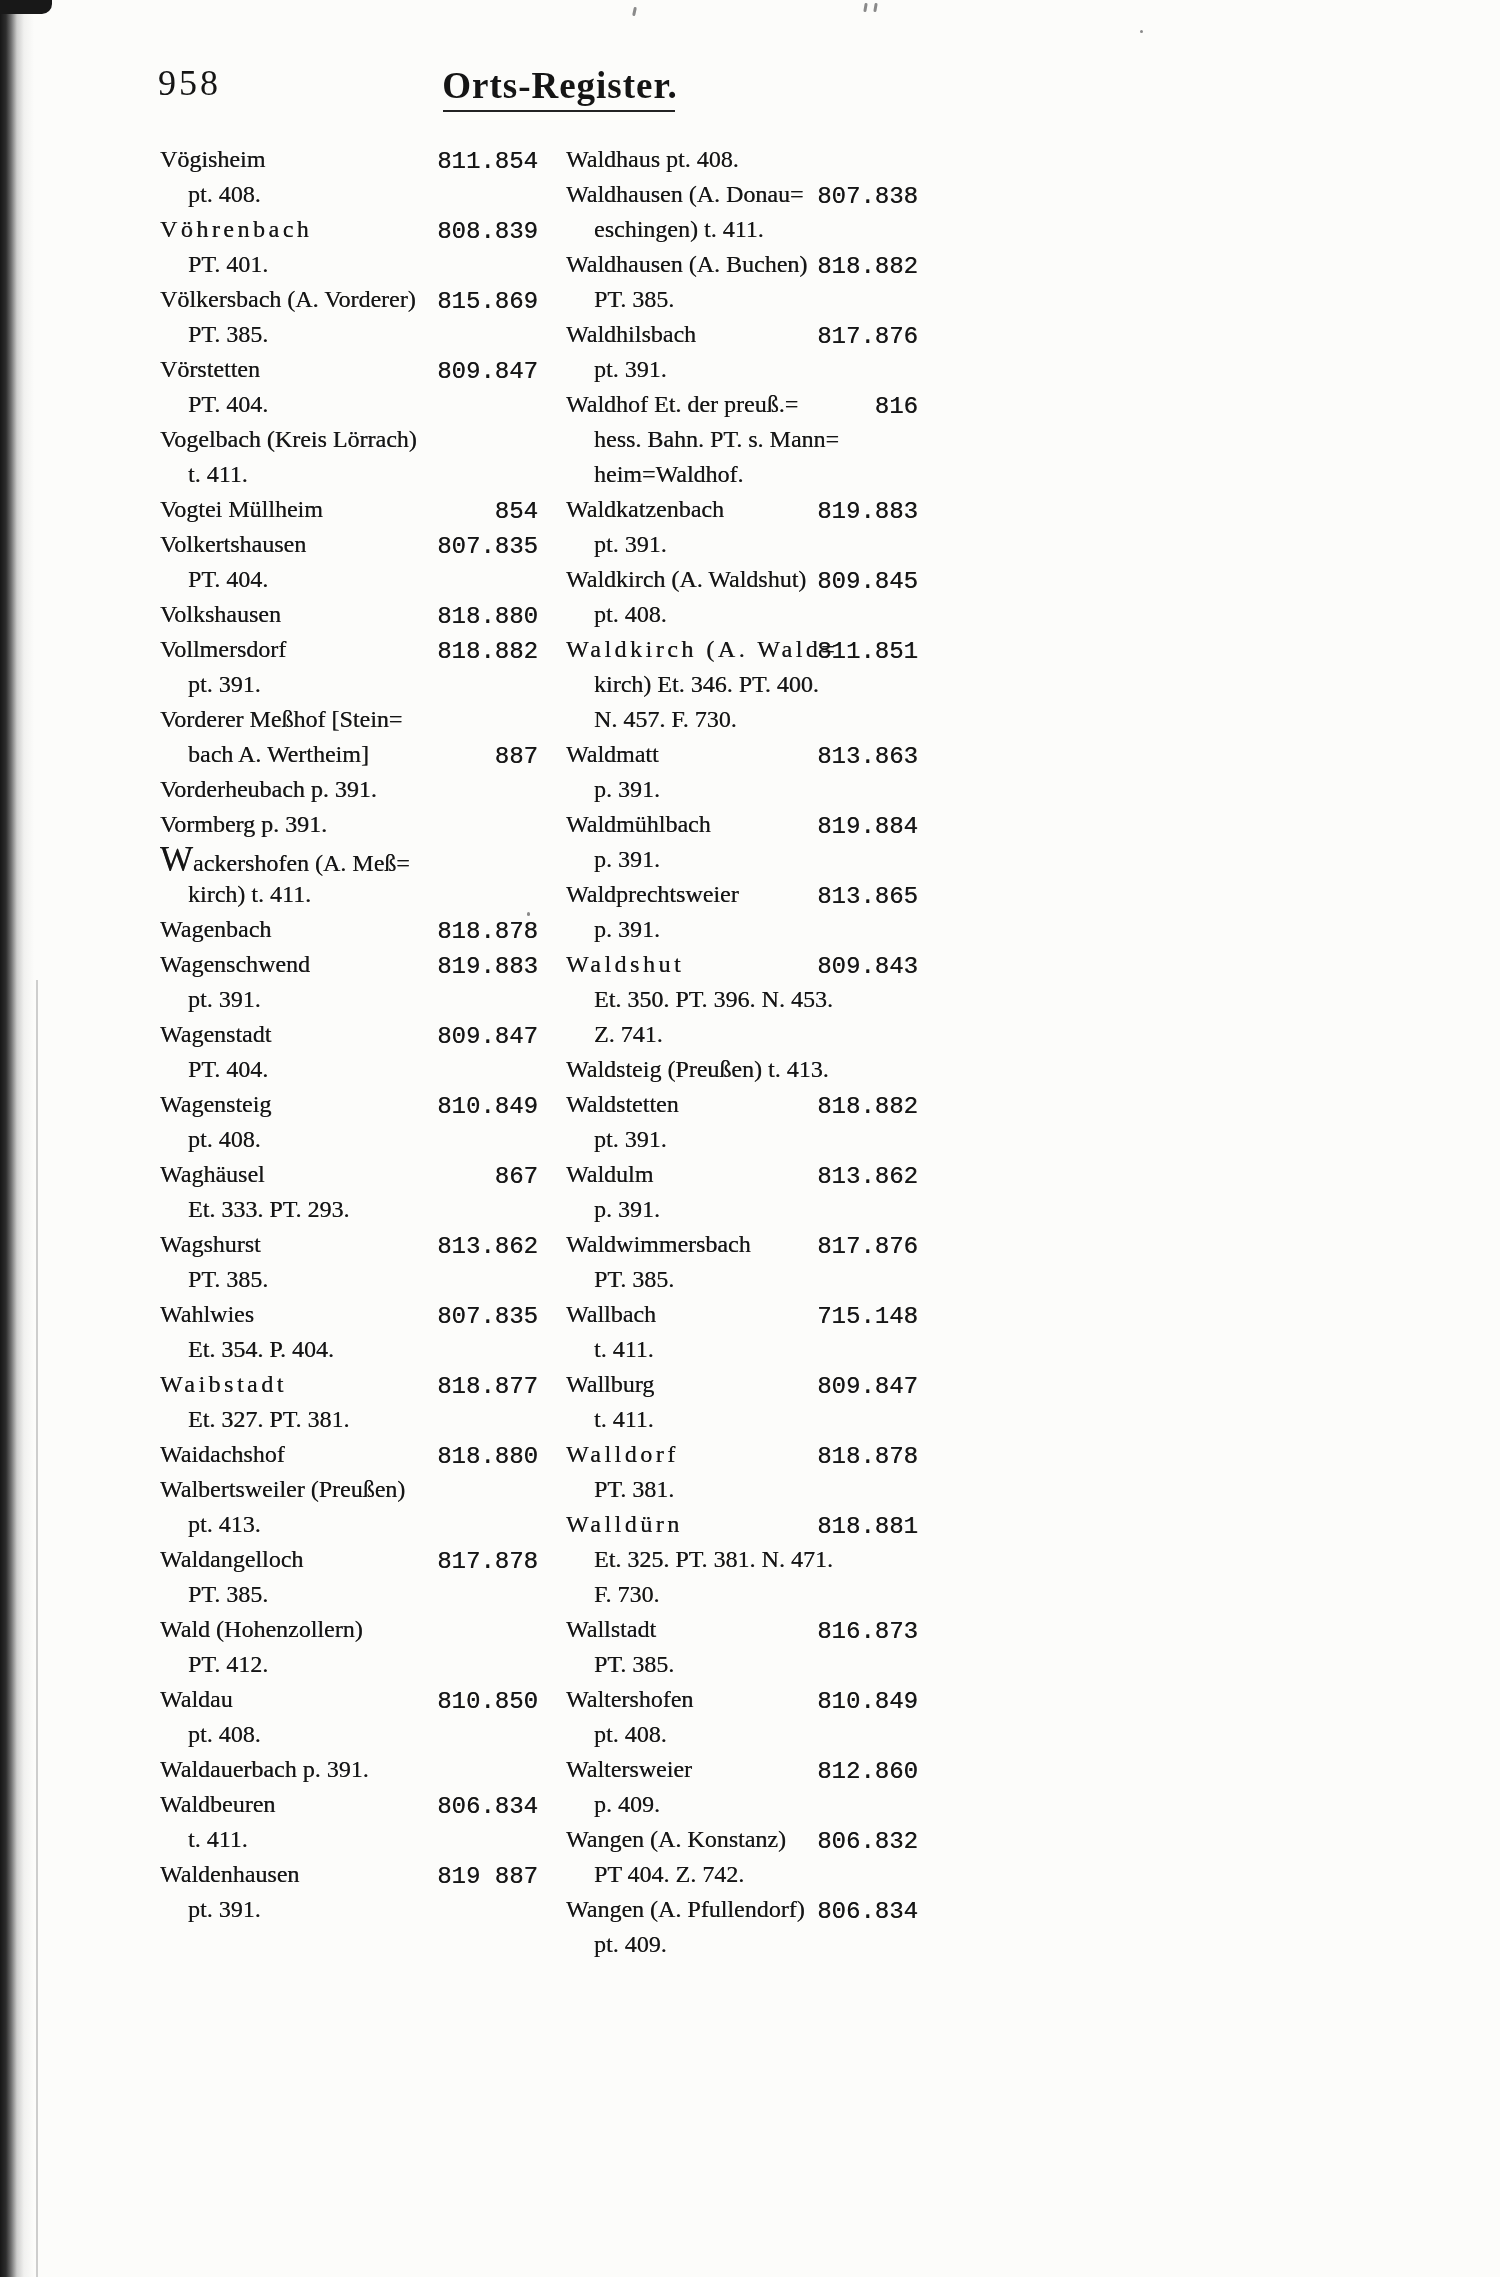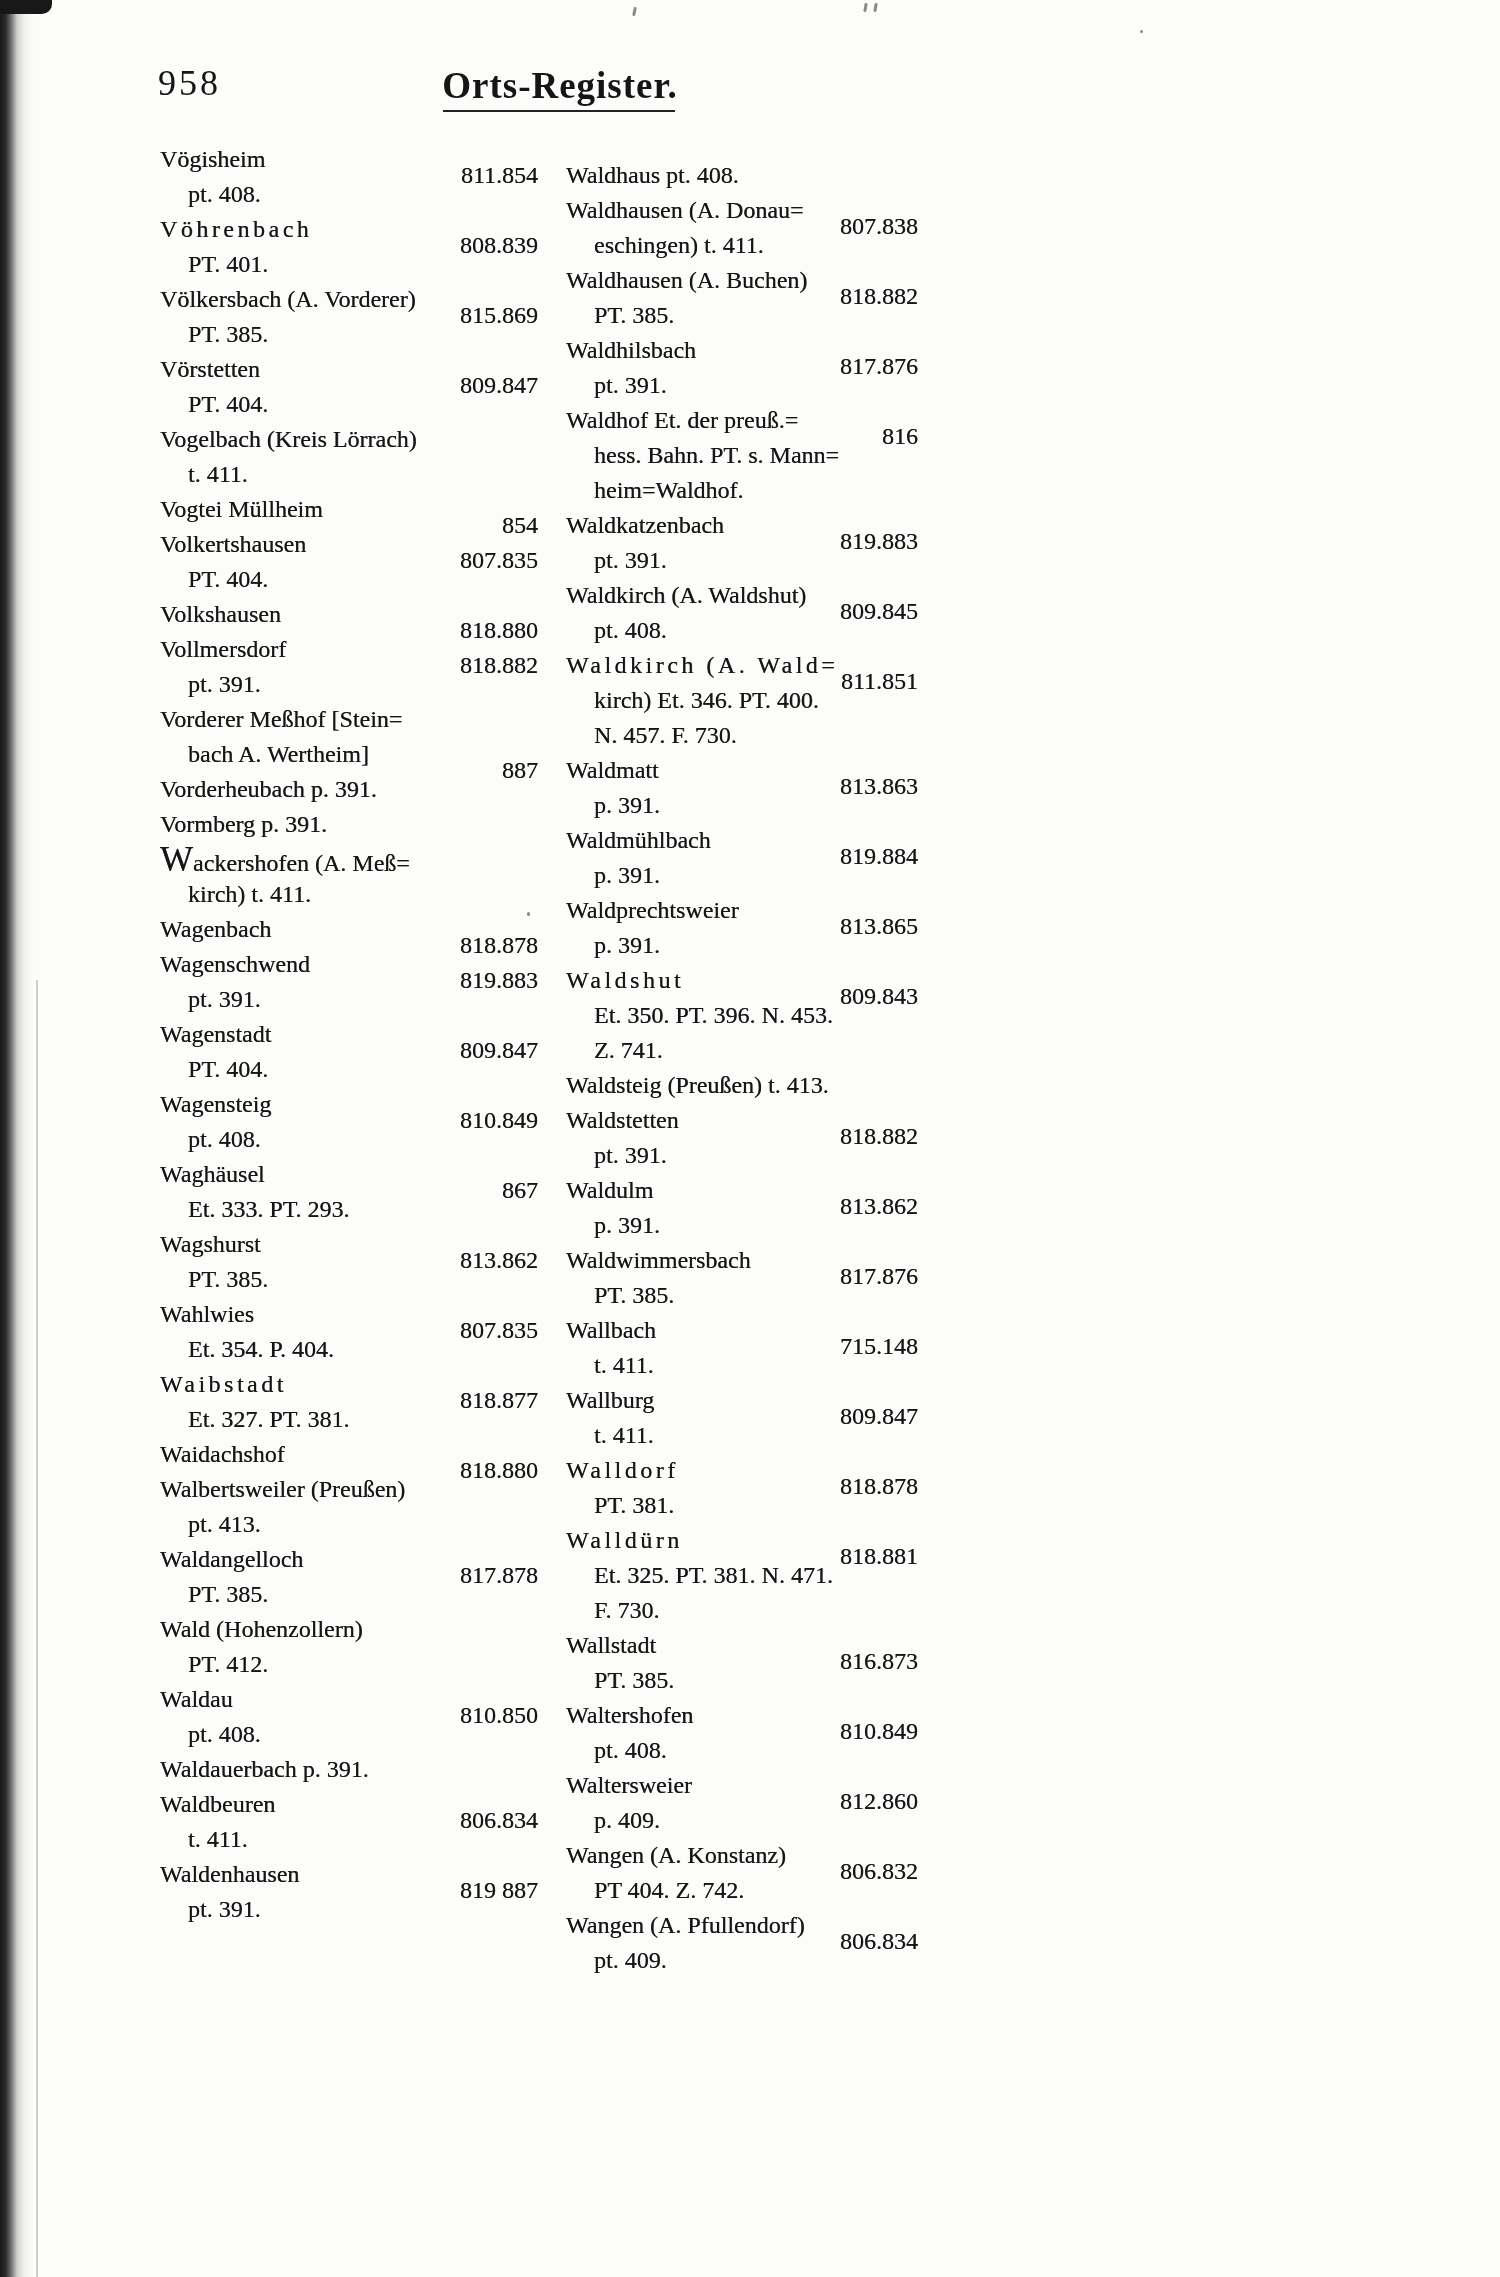--- a/index.html
+++ b/index.html
@@ -47,39 +47,40 @@
     position:absolute; top:110px; left:443px; width:232px; height:2px;
     background:#232323;
   }
   
   .content {
     position:absolute; top:142px; left:160px;
     display:flex; align-items:flex-start;
   }
   .col { flex:0 0 auto; }
   .col.left  { width:378px; }
-  .col.right { width:352px;margin-top:16px; }
+  .col.right { width:352px; }
   .divider {
     flex:0 0 auto; width:2px; background:#1d1d1d;
     margin:4px 14px 0 12px;
   }
   .line {
     position:relative;
     height:35px; line-height:35px;
     font-size:24px;
     white-space:nowrap;
     text-shadow:0.3px 0 0 rgba(21,21,21,.75);
   }
   .line.indent { padding-left:28px; }
   .line.gap { }
   .entry-text { display:inline-block; }
   .entry-text.spaced { letter-spacing:3.5px; }
   .entry-num {
-    position:absolute; right:0; top:16px;
+    position:absolute; right:0; top:2px;
     background:transparent;
+    font-family:Liberation Mono, monospace;
   }
   .initial { font-size:35px; line-height:35px; }
 </style>
 </head>
 <body>
 
 <div class="page">
 
   <div class="scan-gutter"></div>
   <div class="scan-corner"></div>

